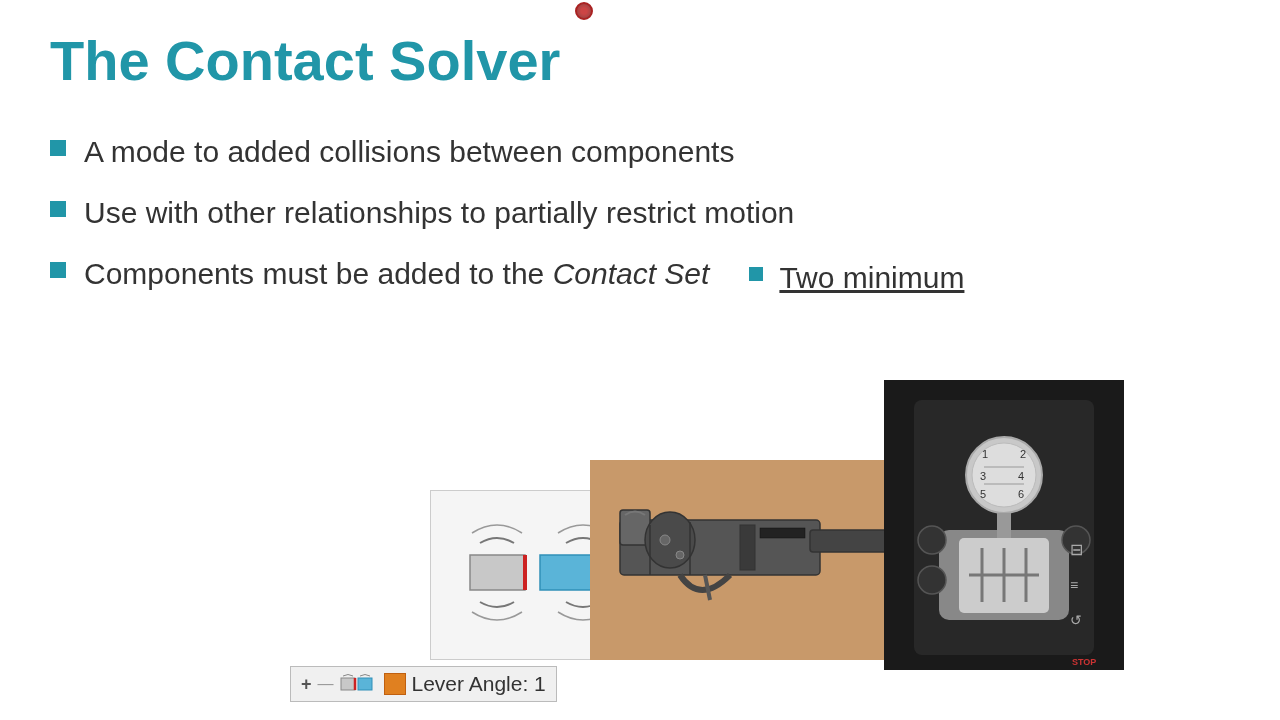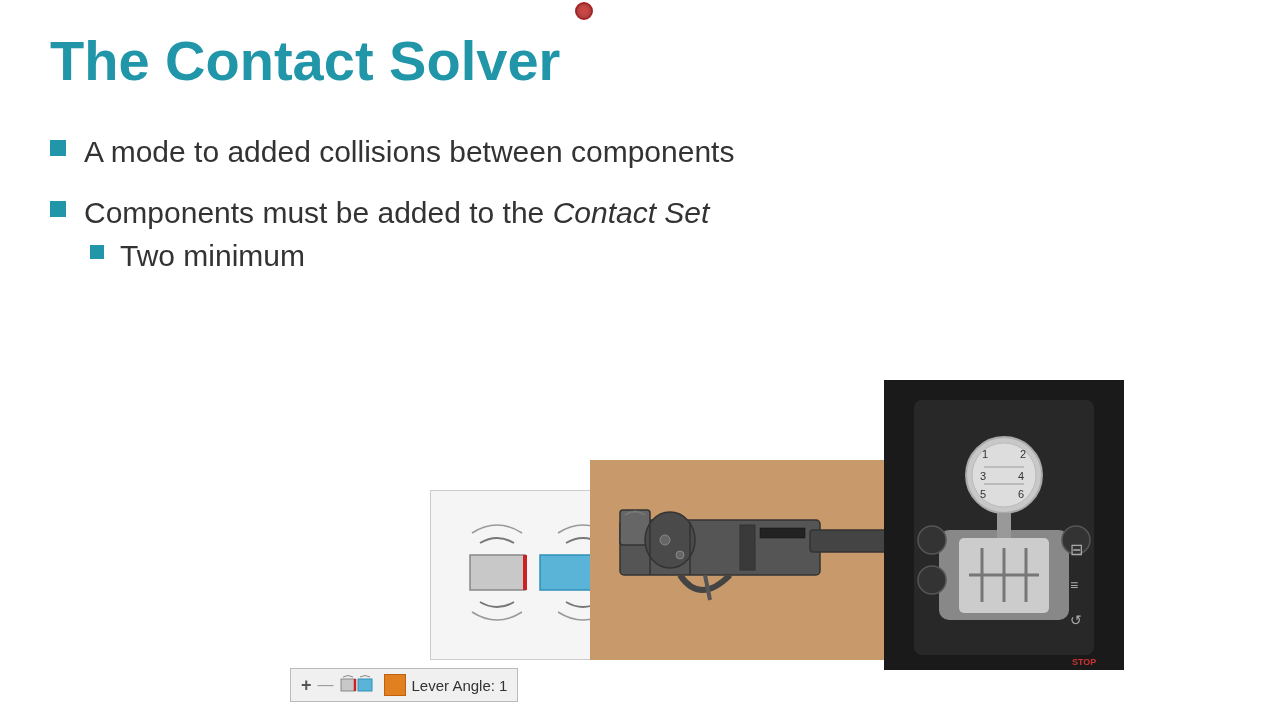--- a/index.html
+++ b/index.html
@@ -51,20 +51,21 @@
       flex-shrink: 0;
       margin-top: 8px;
       margin-right: 18px;
     }
 
     .sub-bullet-list {
       list-style: none;
       padding: 0;
       margin: 0;
       margin-top: 4px;
+      text-decoration: underline;
     }
 
     .sub-bullet-list li {
       display: flex;
       align-items: flex-start;
       font-size: 30px;
       color: #333333;
       margin-bottom: 16px;
       margin-left: 40px;
       line-height: 1.3;
@@ -187,22 +188,26 @@
 
   <h1 class="slide-title">The Contact Solver</h1>
 
   <ul class="bullet-list">
 
     <li>
       <span class="bullet-marker"></span>
       <span>A mode to added collisions between components</span>
     </li>
 
-
-    <li style="flex-direction: column; align-items: flex-start;">
+    <li>
+      <span class="bullet-marker"></span>
+      <span>Use with other relationships to partially restrict motion</span>
+    </li>
+
+    <li style="flex-direction: row; align-items: flex-start;">
       <div style="display:flex; align-items: flex-start;">
         <span class="bullet-marker"></span>
         <span>
           Components must be added to the <em>Contact Set</em>
         </span>
       </div>
       <ul class="sub-bullet-list">
         <li>
           <span class="bullet-marker"></span>
           <span>Two minimum</span>
@@ -242,21 +247,21 @@
     <svg width="38" height="22" viewBox="0 0 38 22">
       <rect x="1" y="5" width="14" height="12" fill="#c8c8c8" stroke="#888" stroke-width="1"></rect>
       <rect x="18" y="5" width="14" height="12" fill="#5ab4d8" stroke="#3090b8" stroke-width="1"></rect>
       <line x1="15" y1="5" x2="15" y2="17" stroke="#cc2222" stroke-width="2.5"></line>
 
       <path d="M3 3 Q8 0 13 3" fill="none" stroke="#888" stroke-width="1"></path>
       <path d="M20 3 Q25 0 30 3" fill="none" stroke="#888" stroke-width="1"></path>
     </svg>
 
     <div class="toolbar-icon-box"></div>
-    <span style="font-size:15px; font-weight:500;">Lever Angle: 1</span>
+    <span style="font-size:21px; font-weight:500;">Lever Angle: 1</span>
   </div>
 
   <div class="gun-image-container">
     <svg class="gun-drawing" viewBox="0 0 420 200">
 
       <rect x="0" y="0" width="420" height="200" fill="#c8996a"></rect>
 
       <rect x="30" y="60" width="200" height="55" rx="4" fill="#555" stroke="#333" stroke-width="1.5"></rect>
 
       <rect x="220" y="70" width="160" height="22" rx="3" fill="#444" stroke="#333" stroke-width="1.5"></rect>

